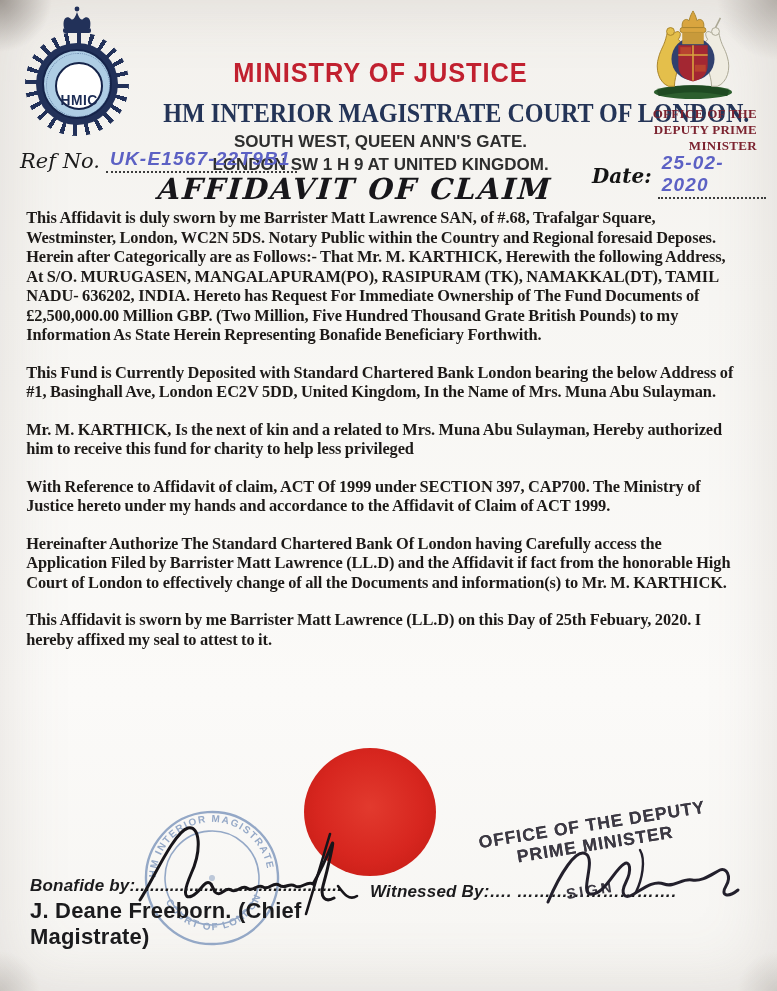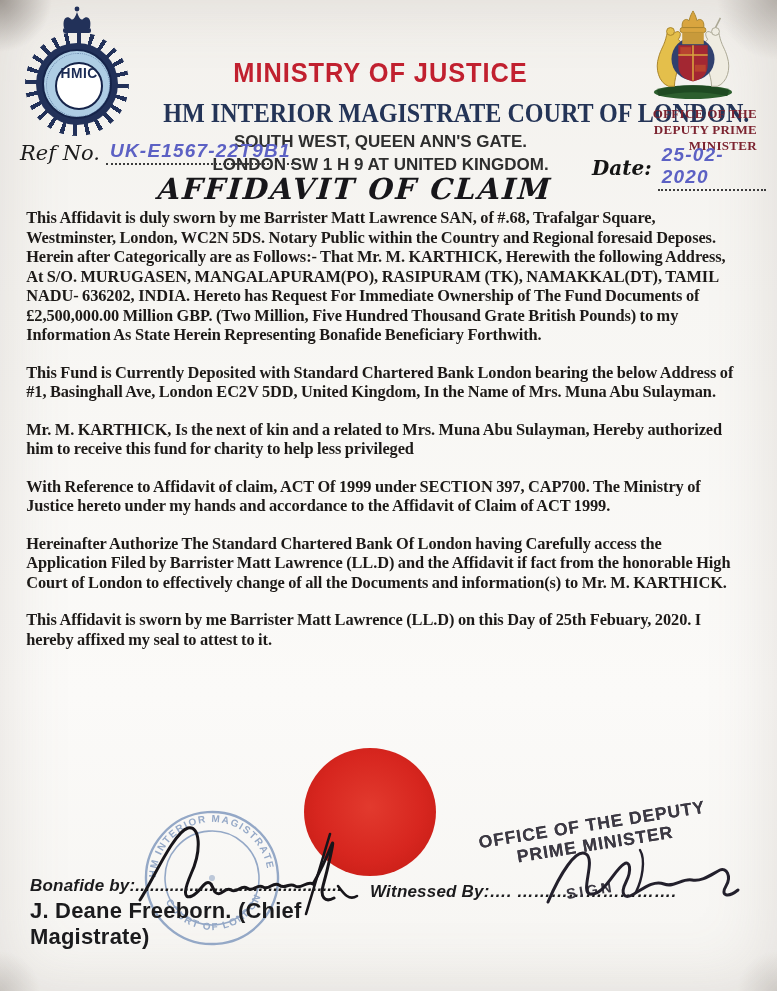--- a/index.html
+++ b/index.html
@@ -17,36 +17,36 @@
   
   .hdr{position:absolute;left:0;top:0;width:777px;height:136px;}
   .badge{position:absolute;left:22px;top:6px;width:110px;height:128px;}
   .badge .crown{position:absolute;left:37px;top:0;width:36px;height:30px;}
   .star{position:absolute;left:3px;top:26px;width:104px;height:104px;border-radius:50%;
     background:repeating-conic-gradient(#223159 0deg 5deg, rgba(34,49,89,0) 5deg 15deg);}
   .star::before{content:"";position:absolute;inset:11px;border-radius:50%;background:#223159;}
   .star::after{content:"";position:absolute;inset:17px;border-radius:50%;
     background:#aecde4;border:2px solid #16244a;}
   .badge .ring2{position:absolute;left:33px;top:56px;width:44px;height:44px;border-radius:50%;
-    background:#fff;border:2px solid #16244a;z-index:2;display:flex;align-items:flex-start;justify-content:center;}
+    background:#fff;border:2px solid #16244a;z-index:2;display:flex;align-items:flex-end;justify-content:center;}
   .badge .hmic{font-weight:bold;font-size:15px;color:#1c2c55;letter-spacing:.5px;
     font-family:"Liberation Sans",sans-serif;transform:scaleX(.92);}
   .ringtxt{position:absolute;left:24px;top:47px;width:62px;height:62px;border-radius:50%;
     border:1px dotted #3e5a8a;opacity:.55;z-index:1;}
   .hdr-center{position:absolute;left:128px;top:14px;width:505px;text-align:center;margin-top:44px;}
   .ministry{font-size:27px;font-weight:bold;color:#c1202f;letter-spacing:1px;
     transform:scaleX(.94);transform-origin:center;white-space:nowrap;}
   .court{font-family:"Liberation Serif",serif;font-size:28px;font-weight:bold;color:#243457;
     white-space:nowrap;transform:scaleX(.86);transform-origin:center;margin-top:8px;letter-spacing:0;}
   .addr{font-size:17px;font-weight:bold;color:#2e2e2e;margin-top:3px;letter-spacing:0;}
   .crest{position:absolute;right:20px;top:8px;width:160px;text-align:right;}
   .office{font-family:"Liberation Serif",serif;font-weight:bold;color:#7c2330;
     font-size:13px;line-height:16px;margin-top:2px;letter-spacing:.3px;}
   
-  .refrow{position:absolute;left:0;top:136px;width:736px;height:42px;}
+  .refrow{position:absolute;left:0;top:144px;width:736px;height:42px;}
   .ref-label{font-family:"DejaVu Serif",serif;font-style:italic;font-size:21px;color:#1c1c1c;}
   .date-label{font-family:"DejaVu Serif",serif;font-style:italic;font-weight:bold;font-size:20px;color:#141414;}
   .hand{font-style:italic;font-size:19px;font-weight:bold;color:#5c61c4;letter-spacing:1.2px;
     border-bottom:2px dotted #3c3c3c;padding:0 6px 1px 4px;}
   .ref-g{position:absolute;left:20px;top:4px;display:flex;align-items:flex-end;gap:6px;}
   .ref-g .hand{min-width:168px;}
   .date-g{position:absolute;left:592px;top:8px;display:flex;align-items:center;gap:6px;}
   .date-g .hand{min-width:98px;}
   
   .title{position:absolute;left:0;top:172px;width:710px;text-align:center;margin:0;

